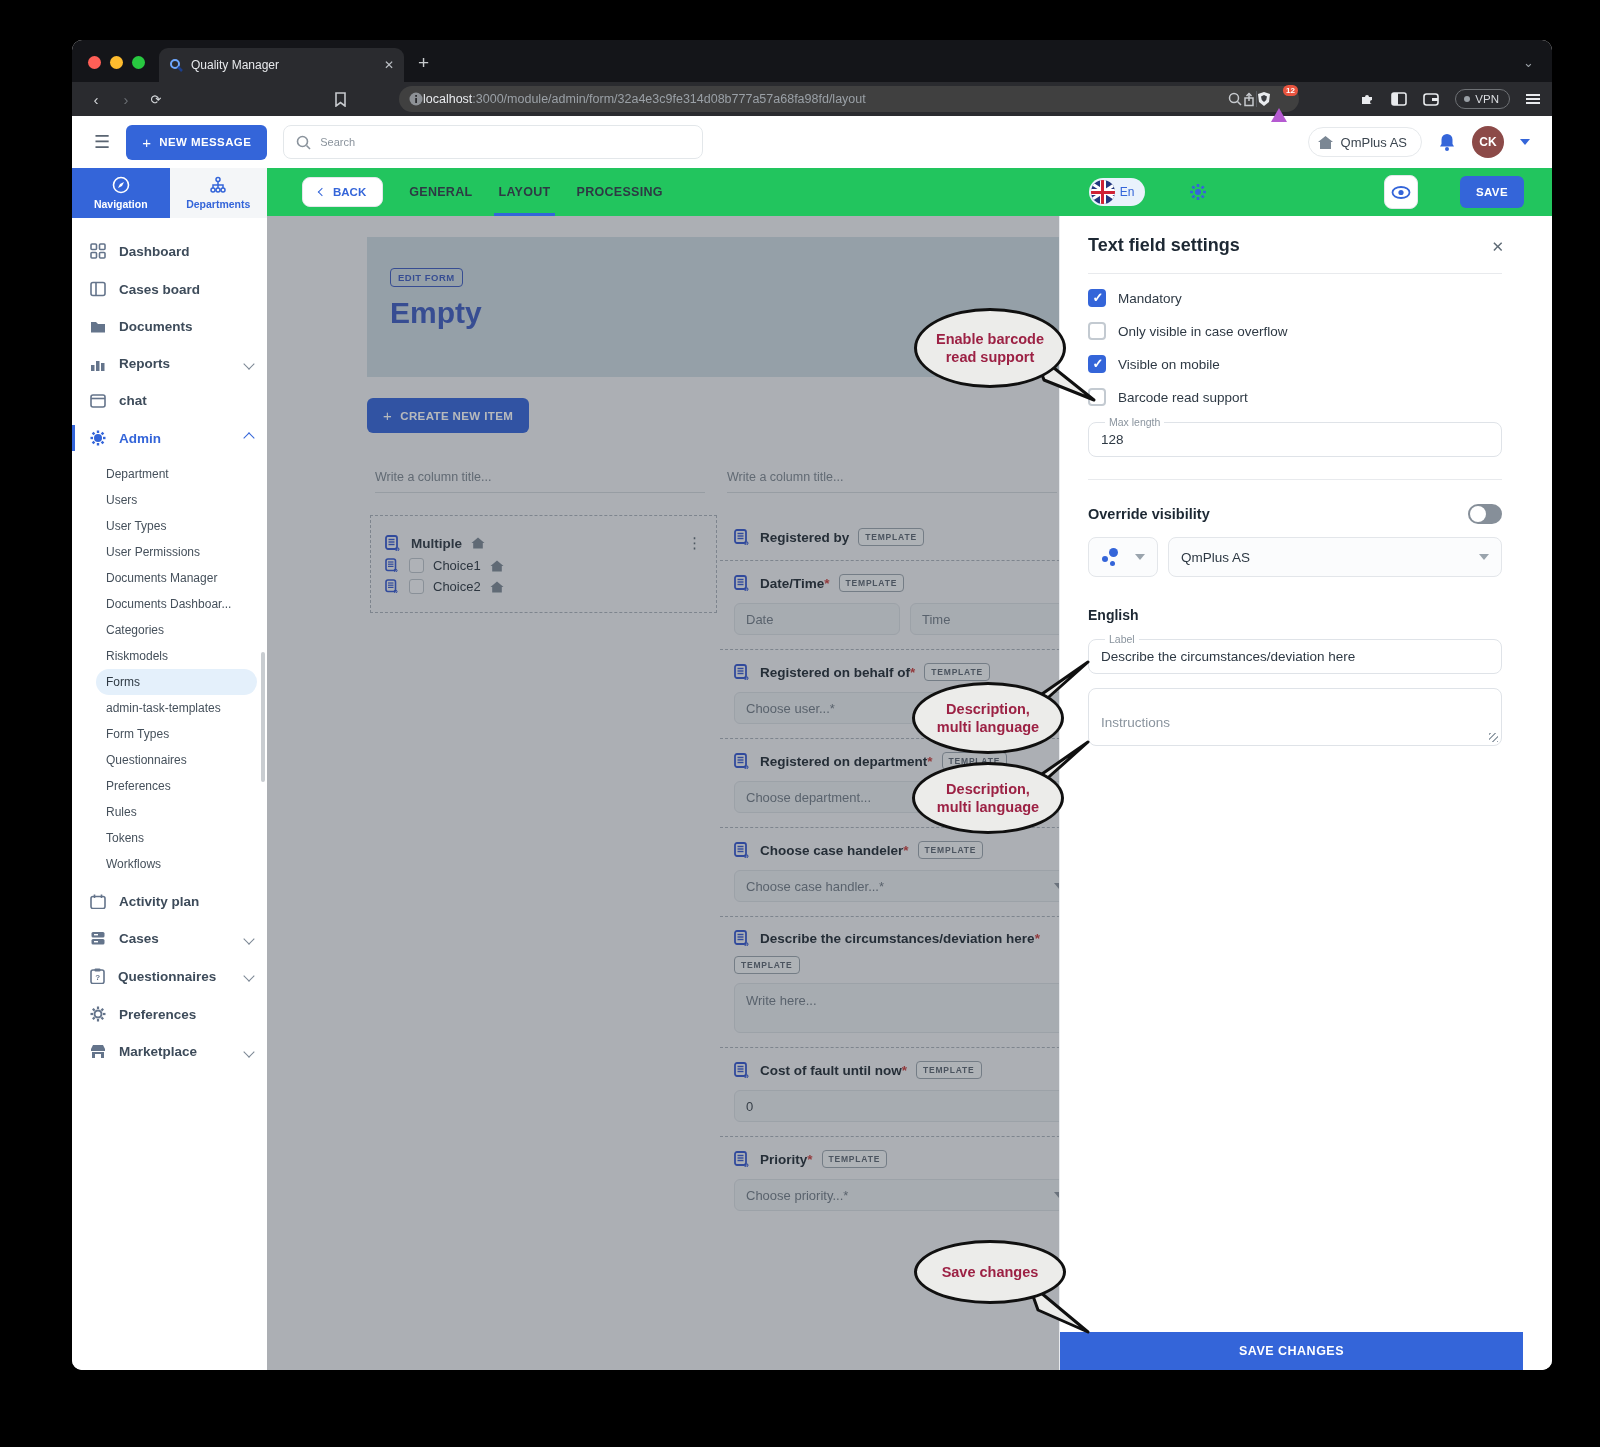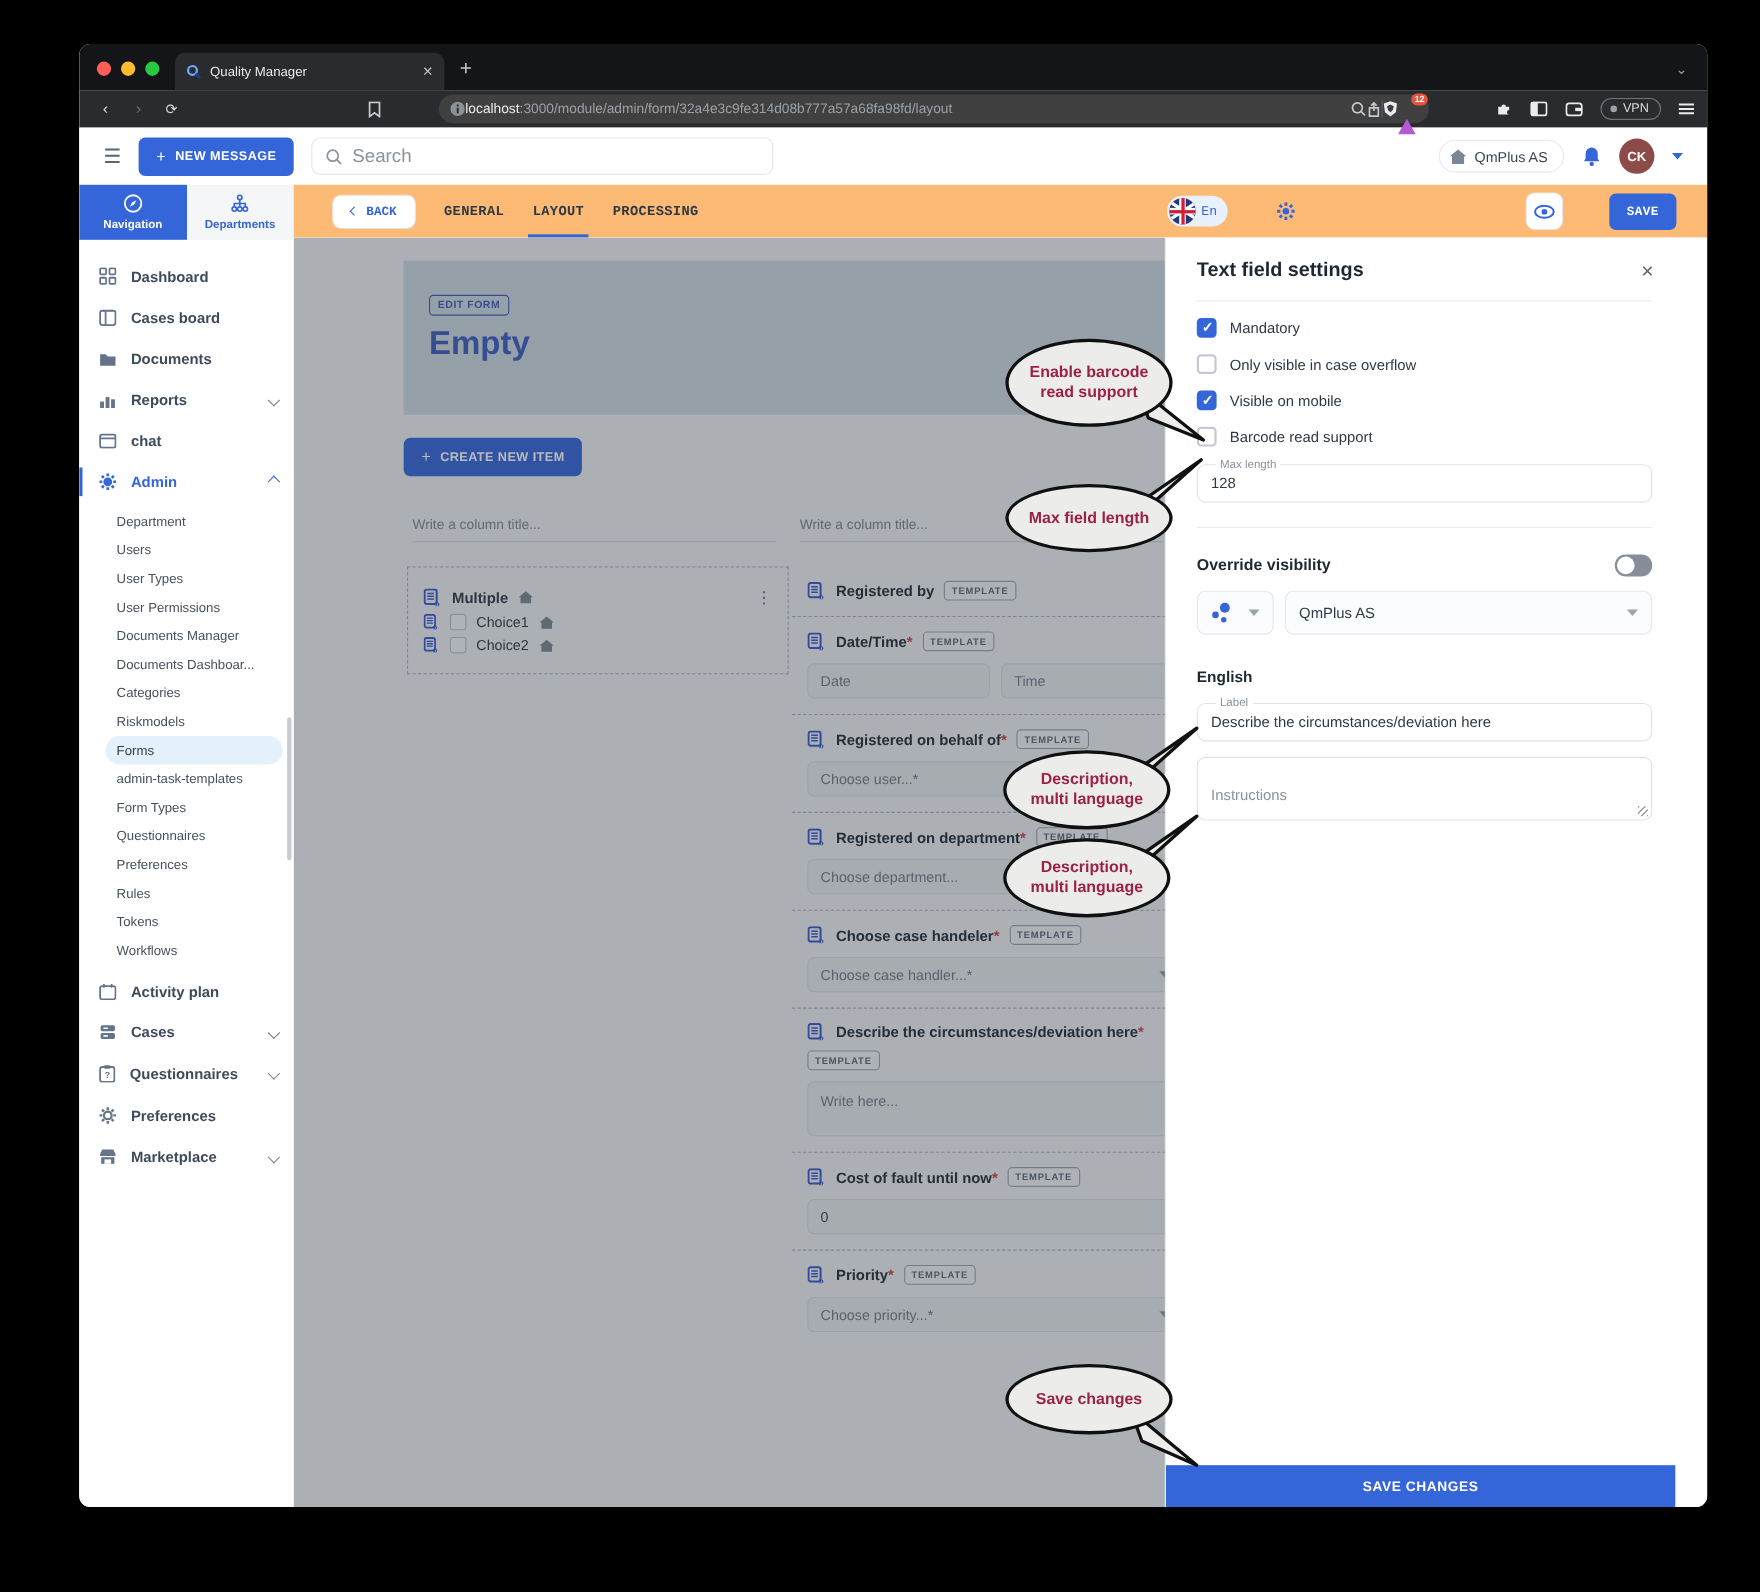--- a/index.html
+++ b/index.html
@@ -24,21 +24,21 @@
   .badge-tri .tri { width:0; height:0; border-left:8px solid transparent; border-right:8px solid transparent; border-bottom:14px solid #b55ad1; }
   .badge-tri .bdg { position:absolute; top:-6px; right:-7px; background:#e8543f; color:#fff; font-size:8px; border-radius:7px; padding:1px 3px; font-weight:bold; }
   .vpn { border:1px solid #6e7175; color:#dadce0; border-radius:12px; font-size:11.5px; padding:3px 10px 3px 8px; display:flex; align-items:center; gap:5px; }
   .vpn::before { content:""; width:6px; height:6px; border-radius:50%; background:#9aa0a6; }
   .toolbar .right { margin-left:auto; display:flex; align-items:center; gap:16px; }
 
   
   .appbar { height:52px; background:#fff; display:flex; align-items:center; padding:0 22px; gap:16px; }
   .burger { color:#5a6572; font-size:18px; }
   .btn-primary { background:#3465d9; color:#fff; border:none; border-radius:6px; font-size:11.5px; font-weight:bold; letter-spacing:.4px; padding:9px 16px; display:flex; align-items:center; gap:8px; font-family:inherit; }
-  .search { width:420px; height:34px; border:1px solid #e3e7ea; border-radius:8px; display:flex; align-items:center; gap:9px; padding:0 12px; color:#8a939c; font-size:17px; }
+  .search { width:420px; height:34px; border:1px solid #e3e7ea; border-radius:8px; display:flex; align-items:center; gap:9px; padding:0 12px; color:#8a939c; font-size:11px; }
   .appbar .right { margin-left:auto; display:flex; align-items:center; gap:16px; }
   .org-pill { border:1px solid #e6e9ec; border-radius:16px; height:30px; display:flex; align-items:center; gap:7px; padding:0 14px 0 8px; font-size:13px; color:#3c4650; }
   .avatar { width:32px; height:32px; border-radius:50%; background:#8c4a48; color:#fff; font-size:12px; font-weight:bold; display:flex; align-items:center; justify-content:center; }
   .caret-blue { width:0;height:0;border-left:5px solid transparent;border-right:5px solid transparent;border-top:6px solid #3465d9; }
 
   
   .content { display:flex; height:1202px; }
   .sidebar { width:195px; background:#fff; flex:none; position:relative; }
   .sb-tabs { display:flex; height:50px; }
   .sb-tab { flex:1; display:flex; flex-direction:column; align-items:center; justify-content:center; gap:4px; font-size:10.5px; font-weight:bold; }
@@ -48,21 +48,21 @@
   .nav-item .chev { margin-left:auto; }
   .nav-item.active-admin { color:#3465d9; }
   .nav-item.active-admin::before { content:""; position:absolute; left:0; top:6px; bottom:6px; width:3px; background:#3465d9; }
   .sub-item { padding:6px 14px 6px 34px; font-size:12px; color:#45505b; }
   .sub-item.active { background:#e4f0fb; border-radius:14px; margin:0 10px 0 24px; padding-left:10px; color:#2f3a44; }
   .chev { width:8px; height:8px; border-right:1.8px solid #7b8794; border-bottom:1.8px solid #7b8794; transform:rotate(45deg); }
   .chev.up { transform:rotate(-135deg); border-color:#3465d9; }
   .sb-scroll { position:absolute; right:2px; top:484px; width:4px; height:130px; background:#c9cdd1; border-radius:2px; }
 
   .rightarea { flex:1; display:flex; flex-direction:column; }
-  .edit-header { height:48px; background:#fdba74; display:flex; align-items:center; padding:0 28px 0 35px; gap:26px; position:relative;font-family:Liberation Mono, monospace; }
+  .edit-header { height:48px; background:#22c55e; display:flex; align-items:center; padding:0 28px 0 35px; gap:26px; position:relative; }
   .back-btn { border:1px solid #e3e7ea; background:#fff; border-radius:8px; color:#3465d9; font-size:11.5px; font-weight:bold; padding:8px 16px; display:flex; align-items:center; gap:8px; font-family:inherit; }
   .back-btn .chev { border-color:#3465d9; transform:rotate(135deg); width:6px; height:6px; }
   .ed-tab { font-size:12.5px; font-weight:bold; color:#2e3944; letter-spacing:.3px; height:48px; display:flex; align-items:center; position:relative; }
   .ed-tab.active::after { content:""; position:absolute; left:-4px; right:-4px; bottom:0; height:3px; background:#3465d9; }
   .lang-pill { margin-left:400px; background:#e9f2fc; border-radius:15px; height:28px; display:flex; align-items:center; gap:5px; padding:0 10px 0 2px; color:#3465d9; font-size:12px; }
   .flagdot { width:24px; height:24px; border-radius:50%; overflow:hidden; position:relative; background:#23387f; }
   .flagdot .h { position:absolute; left:0; right:0; top:9px; height:6px; background:#fff; }
   .flagdot .h2 { position:absolute; left:0; right:0; top:10.5px; height:3px; background:#cf2234; }
   .flagdot .v { position:absolute; top:0; bottom:0; left:9px; width:6px; background:#fff; }
   .flagdot .v2 { position:absolute; top:0; bottom:0; left:10.5px; width:3px; background:#cf2234; }
@@ -816,26 +816,20 @@
   </div>
 
   <div class="callout" style="left:842px; top:268px;">
     <div class="bub" style="width:152px;height:80px;">Enable barcode
 read support</div>
     <svg class="tail" style="left:118px; top:40px;" width="66" height="58">
         <polygon points="2,4 62,52 12,32" fill="#ececea" stroke="#101010" stroke-width="3" stroke-linejoin="round"></polygon>
       </svg>
   </div>
 
-  <div class="callout" style="left:842px; top:400px;">
-    <div class="bub" style="width:152px;height:62px;">Max field length</div>
-    <svg class="tail" style="left:120px; top:-26px;" width="62" height="58">
-        <polygon points="2,54 58,4 12,36" fill="#ececea" stroke="#101010" stroke-width="3" stroke-linejoin="round"></polygon>
-      </svg>
-  </div>
 
   <div class="callout" style="left:840px; top:642px;">
     <div class="bub" style="width:152px;height:72px;">Description,
 multi language</div>
     <svg class="tail" style="left:118px; top:-24px;" width="62" height="58">
         <polygon points="2,54 58,4 12,36" fill="#ececea" stroke="#101010" stroke-width="3" stroke-linejoin="round"></polygon>
       </svg>
   </div>
 
   <div class="callout" style="left:840px; top:722px;">

